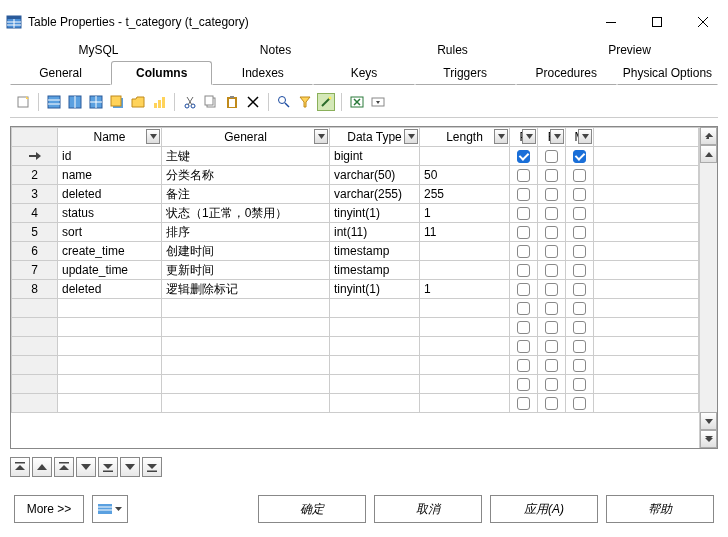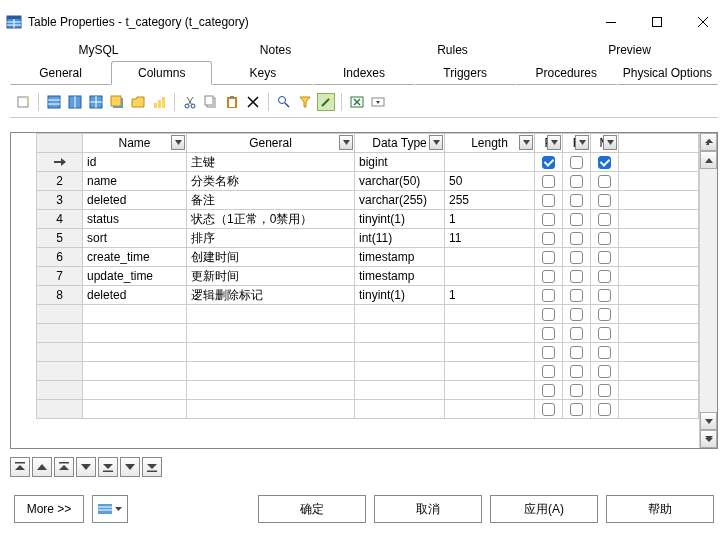--- a/index.html
+++ b/index.html
@@ -8,27 +8,27 @@
 .titlebar { display: flex; align-items: center; height: 30px; padding: 14px 2px 0 6px; }
 .titlebar .icon { width: 16px; height: 16px; margin-right: 6px; }
 .titlebar .title { flex: 1; font-size: 12px; color: #000; }
 .titlebar .winbtn { width: 46px; height: 30px; display: flex; align-items: center; justify-content: center; }
 
 .content { flex: 1; padding: 8px 10px 0 10px; display: flex; flex-direction: column; }
 
 .tabs-row { display: flex; }
 .tab { flex: 1; text-align: center; font-size: 12px; padding: 4px 0; color: #000; border: 1px solid transparent; border-bottom: 1px solid #aaa; cursor: default; }
 .tabs-row.top .tab { border-bottom: none; }
-.tab.active { border: 1px solid #aaa; border-bottom: 1px solid #fff; background: #fff; border-radius: 3px 3px 0 0; }
+.tab.active { border: 1px solid #aaa; border-bottom: 1px solid #fff; background: #fff; border-radius: 3px 3px 0 0; font-weight: bold; }
 
 .toolbar { display: flex; align-items: center; gap: 3px; padding: 6px 4px; border-bottom: 1px solid #ccc; margin-top: 2px; }
 .toolbar .tbtn { width: 18px; height: 18px; display: flex; align-items: center; justify-content: center; }
 .toolbar .sep { width: 1px; height: 18px; background: #ccc; margin: 0 3px; }
 
-.grid-wrap { position: relative; flex: 1; border: 1px solid #888; margin: 14px 0 6px 0; display: flex; padding-left: 25px; }
+.grid-wrap { position: relative; flex: 1; border: 1px solid #888; margin: 8px 0 6px 0; display: flex; }
 .grid { flex: 1; overflow: hidden; }
 table { border-collapse: collapse; width: 100%; font-size: 12px; table-layout: fixed; }
 th, td { border: 1px solid #ccc; height: 19px; padding: 0 4px; white-space: nowrap; overflow: hidden; text-align: left; }
 th { background: #fff; font-weight: normal; position: relative; }
 th .dd { position: absolute; right: 1px; top: 1px; width: 14px; height: 15px; border: 1px solid #888; background: linear-gradient(#fff,#ddd); display: flex; align-items: center; justify-content: center; }
 th .dd svg { width: 7px; height: 5px; }
 .rownum { background: #f0f0f0; text-align: center; color: #000; }
 .chk { text-align: center; }
 .chkbox { display: inline-block; width: 13px; height: 13px; border: 1px solid #888; border-radius: 3px; vertical-align: middle; }
 .chkbox.on { background: #1a6fd8; border-color: #1a6fd8; position: relative; }
@@ -39,21 +39,21 @@
 .vscroll .track { flex: 1; }
 
 .movebtns { display: flex; gap: 2px; padding: 2px 0 8px 0; }
 .movebtns .mbtn { width: 20px; height: 20px; border: 1px solid #888; background: linear-gradient(#fff,#e8e8e8); display: flex; align-items: center; justify-content: center; }
 
 .footer { display: flex; align-items: center; gap: 8px; padding: 10px 14px 14px 14px; }
 .footer .btn { height: 28px; border: 1px solid #888; border-radius: 0; background: #fff; font-size: 12px; display: flex; align-items: center; justify-content: center; }
 .more { width: 70px; }
 .iconbtn { width: 36px; }
 .spacer { flex: 1; }
-.mainbtn { width: 108px; }
+.mainbtn { width: 108px; font-style: italic; }
 .mainbtn.disabled { color: #000000; }
 </style>
 </head>
 <body>
 
 <div class="titlebar">
   <span class="icon">
     <svg viewBox="0 0 16 16">
         <rect x="1" y="2" width="14" height="12" fill="#4a8fd8" stroke="#2a5a9a"></rect>
         <rect x="1" y="2" width="14" height="3" fill="#2a5a9a"></rect>
@@ -83,22 +83,22 @@
 <div class="content">
   <div class="tabs-row top" id="tabs-top">
       <div class="tab">MySQL</div>
       <div class="tab">Notes</div>
       <div class="tab">Rules</div>
       <div class="tab">Preview</div>
     </div>
   <div class="tabs-row" id="tabs-bot">
       <div class="tab">General</div>
       <div class="tab active">Columns</div>
+      <div class="tab">Indexes</div>
       <div class="tab">Keys</div>
-      <div class="tab">Indexes</div>
       <div class="tab">Triggers</div>
       <div class="tab">Procedures</div>
       <div class="tab">Physical Options</div>
     </div>
 
   <div class="toolbar">
     <span class="tbtn">
         <svg width="14" height="14">
           <rect x="2" y="2" width="10" height="10" fill="#fff" stroke="#888"></rect>
           <path d="M10 1 L13 4 L10 4 Z" fill="#ffd35a"></path>

